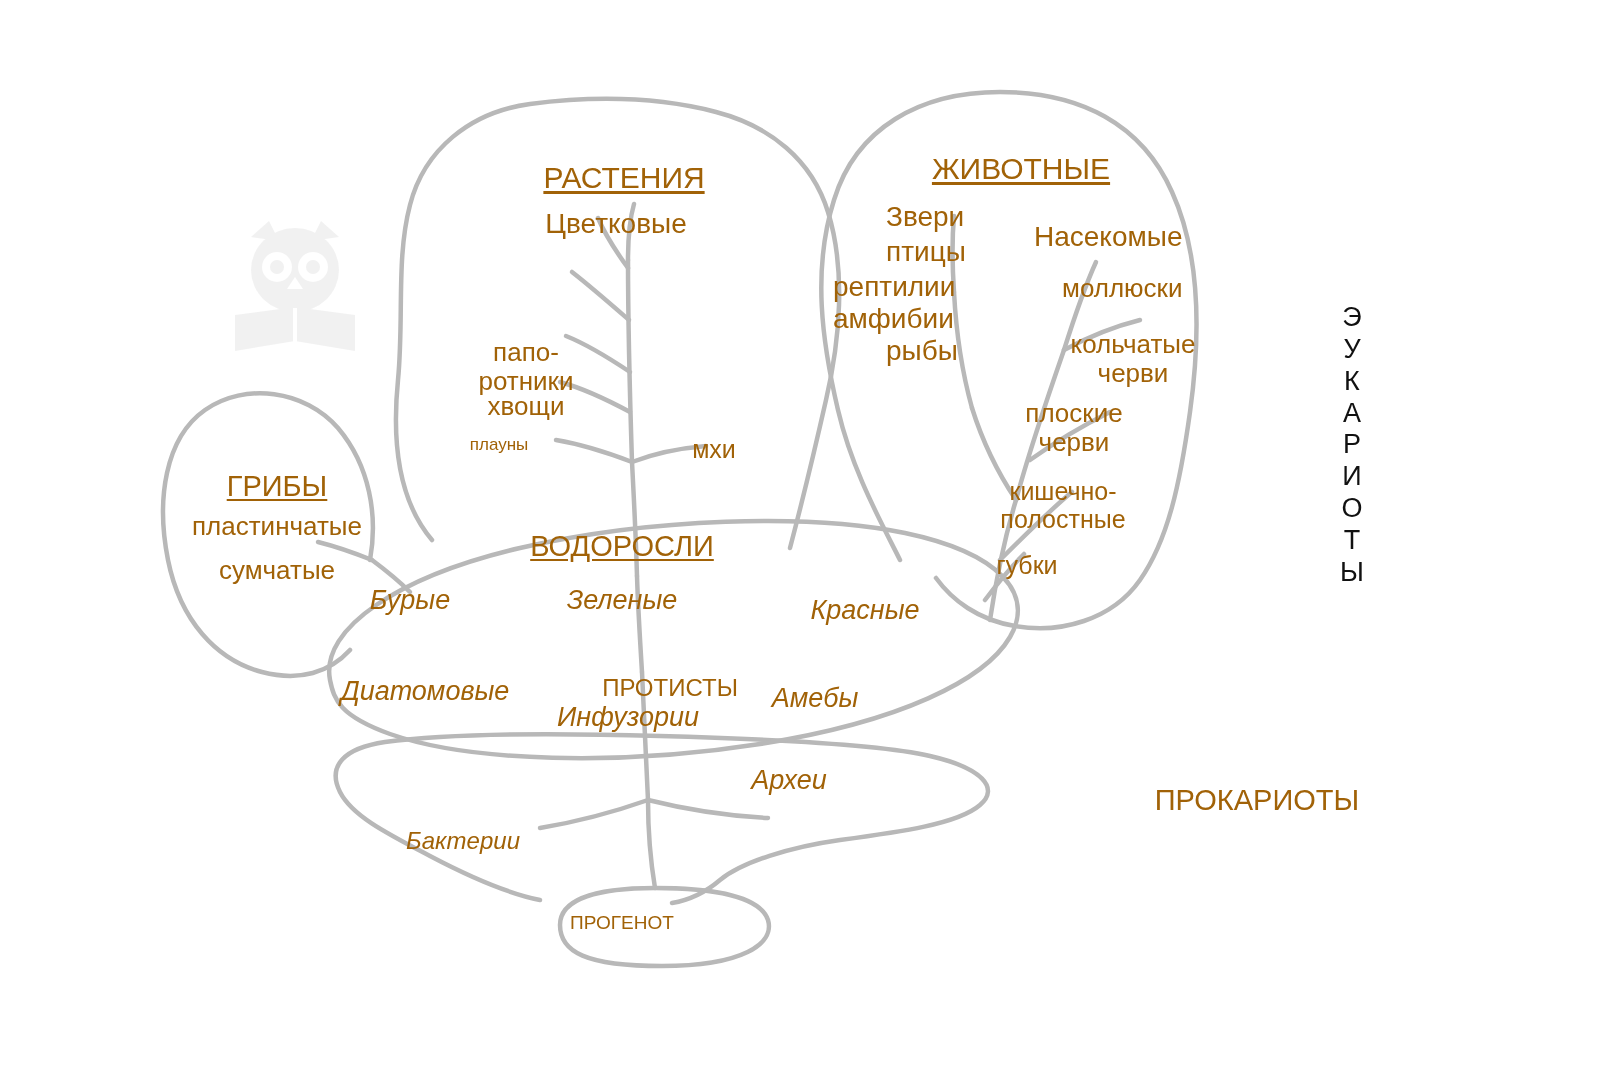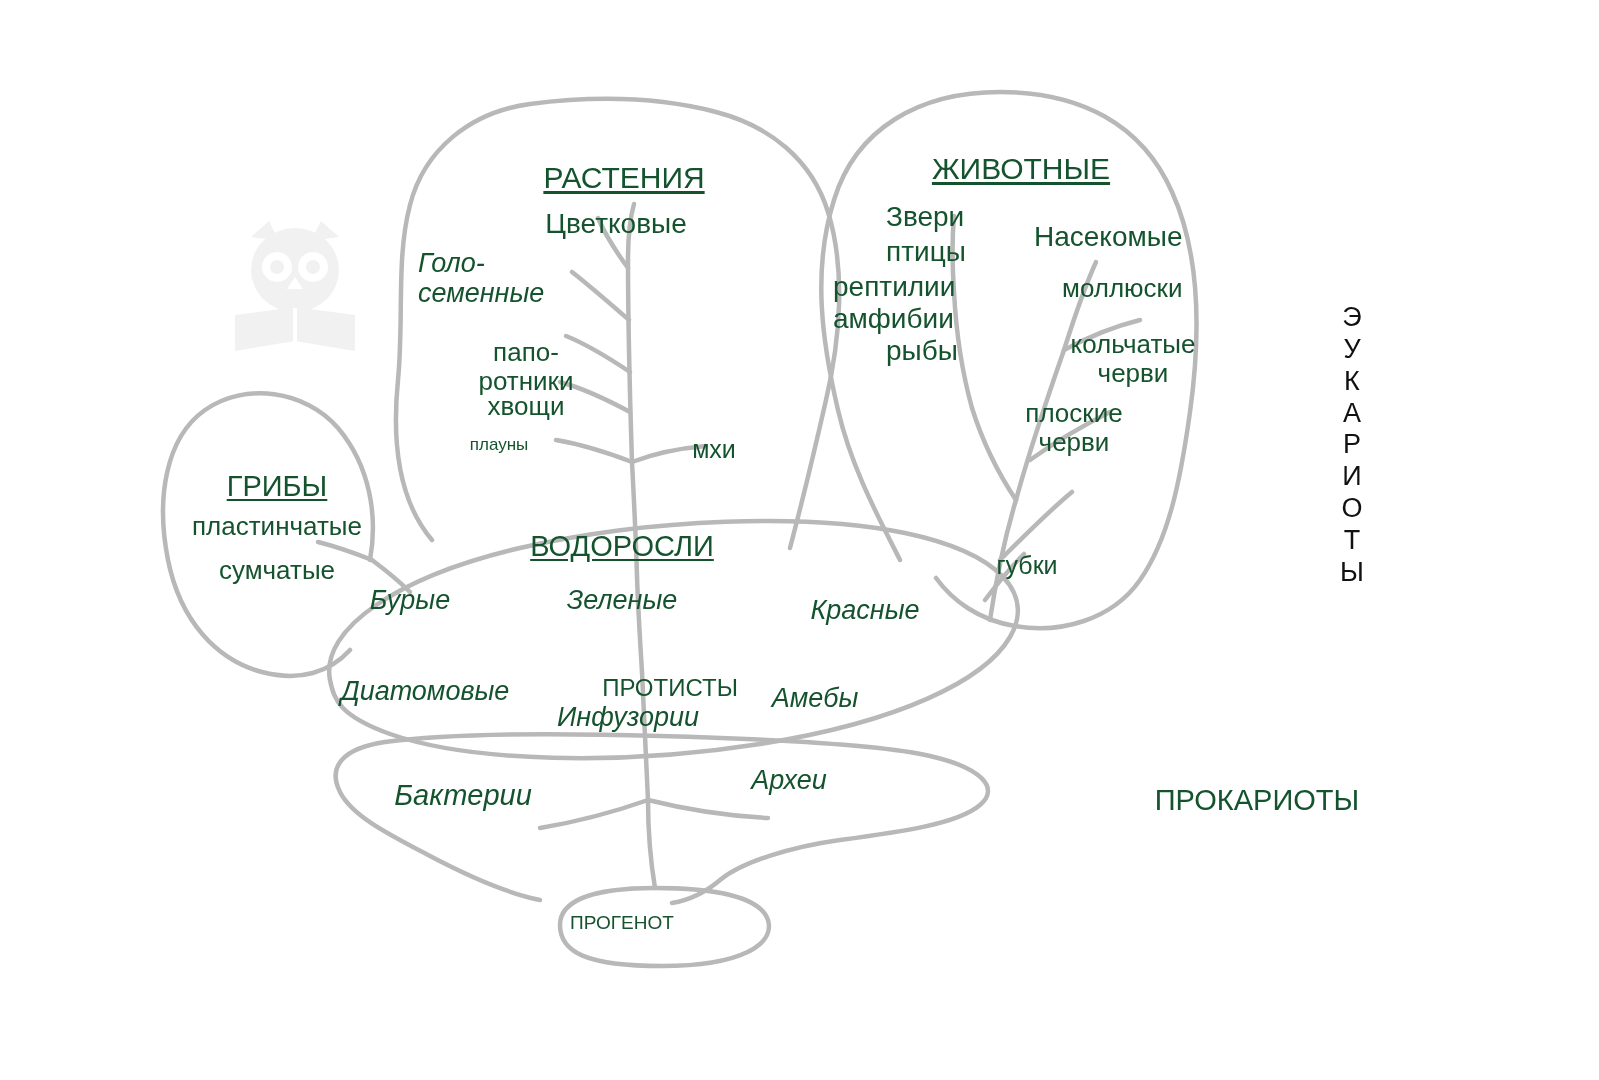--- a/index.html
+++ b/index.html
@@ -17,21 +17,21 @@
   }
   svg.lines {
     position: absolute;
     left: 0;
     top: 0;
     width: 1599px;
     height: 1080px;
   }
   .lbl {
     position: absolute;
-    color: #14532d;
+    color: #a16207;
     white-space: pre;
     line-height: 1.12;
   }
   .underline {
     text-decoration: underline;
     text-underline-offset: 3px;
   }
   .ital { font-style: italic; }
   .ctr { transform: translateX(-50%); text-align: center; }
   .watermark {
@@ -126,49 +126,49 @@
       <path d="M78 93 L82 93 L82 127 L78 127 Z" fill="#ffffff"></path>
     </g>
   </svg>
 
   <div class="lbl ctr underline" style="left:277px; top:470px; font-size:29px;">ГРИБЫ</div>
   <div class="lbl ctr" style="left:277px; top:512px; font-size:26px;">пластинчатые</div>
   <div class="lbl ctr" style="left:277px; top:556px; font-size:26px;">сумчатые</div>
 
   <div class="lbl ctr underline" style="left:624px; top:161px; font-size:30px;">РАСТЕНИЯ</div>
   <div class="lbl ctr" style="left:616px; top:208px; font-size:28px;">Цветковые</div>
-  <div class="lbl ital" style="left:418px; top:248px; font-size:27px;">Голо-<br>семенные</div>
   <div class="lbl ctr" style="left:526px; top:338px; font-size:26px;">папо-<br>ротники</div>
   <div class="lbl ctr" style="left:526px; top:392px; font-size:26px;">хвощи</div>
   <div class="lbl ctr" style="left:499px; top:435px; font-size:17px;">плауны</div>
   <div class="lbl ctr" style="left:714px; top:435px; font-size:25px;">мхи</div>
 
   <div class="lbl ctr underline" style="left:1021px; top:152px; font-size:30px;">ЖИВОТНЫЕ</div>
   <div class="lbl" style="left:886px; top:201px; font-size:28px;">Звери</div>
   <div class="lbl" style="left:886px; top:236px; font-size:28px;">птицы</div>
   <div class="lbl" style="left:833px; top:271px; font-size:28px;">рептилии</div>
   <div class="lbl" style="left:833px; top:303px; font-size:28px;">амфибии</div>
   <div class="lbl" style="left:886px; top:335px; font-size:28px;text-align:center;">рыбы</div>
   <div class="lbl" style="left:1034px; top:221px; font-size:28px;">Насекомые</div>
   <div class="lbl" style="left:1062px; top:274px; font-size:26px;">моллюски</div>
   <div class="lbl ctr" style="left:1133px; top:330px; font-size:26px;">кольчатые<br>черви</div>
   <div class="lbl ctr" style="left:1074px; top:399px; font-size:26px;">плоские<br>черви</div>
+  <div class="lbl ctr" style="left:1063px; top:477px; font-size:25px;">кишечно-<br>полостные</div>
   <div class="lbl ctr" style="left:1027px; top:551px; font-size:25px;">губки</div>
 
   <div class="lbl ctr underline" style="left:622px; top:530px; font-size:29px;">ВОДОРОСЛИ</div>
   <div class="lbl ctr ital" style="left:410px; top:585px; font-size:27px;">Бурые</div>
   <div class="lbl ctr ital" style="left:622px; top:585px; font-size:27px;">Зеленые</div>
   <div class="lbl ctr ital" style="left:825px; top:595px; font-size:27px;margin-left:40px;">Красные</div>
 
   <div class="lbl ctr" style="left:626px; top:675px; font-size:24px;margin-left:44px;">ПРОТИСТЫ</div>
   <div class="lbl ctr ital" style="left:425px; top:676px; font-size:27px;">Диатомовые</div>
   <div class="lbl ctr ital" style="left:628px; top:702px; font-size:27px;">Инфузории</div>
   <div class="lbl ctr ital" style="left:815px; top:683px; font-size:27px;">Амебы</div>
 
-  <div class="lbl ctr ital" style="left:463px; top:779px; font-size:29px;">Бактерии</div>
+  <div class="lbl ctr ital" style="left:463px; top:828px; font-size:24px;">Бактерии</div>
   <div class="lbl ctr ital" style="left:789px; top:765px; font-size:27px;">Археи</div>
 
   <div class="lbl ctr" style="left:622px; top:912px; font-size:19px;">ПРОГЕНОТ</div>
 
   <div class="vertical-word" style="left:1340px; top:302px;">
       <span>Э</span>
       <span>У</span>
       <span>К</span>
       <span>А</span>
       <span>Р</span>

